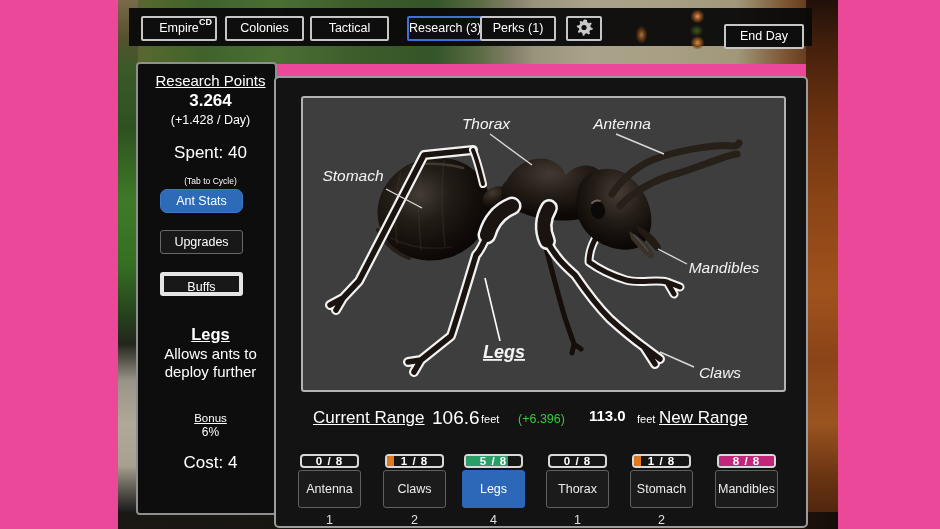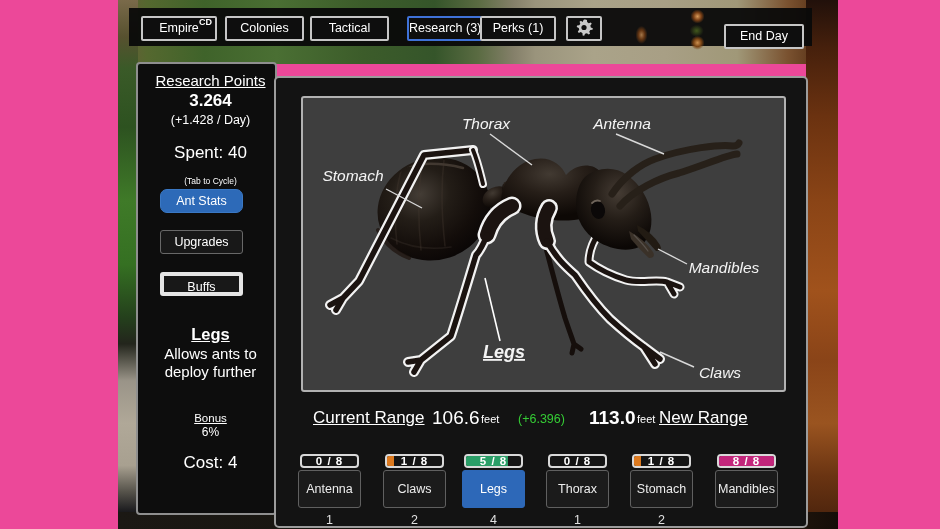--- a/index.html
+++ b/index.html
@@ -170,21 +170,21 @@
           <line x1="391" y1="269" x2="357" y2="254"></line>
           <line x1="197" y1="243" x2="182" y2="180" stroke="#fff" stroke-width="1.6"></line>
         </g>
       </svg>
     </div>
 
     <div class="rng" style="left:37px;top:330px;font-size:17px;text-decoration:underline;">Current Range</div>
     <div class="rng" style="left:156px;top:329px;font-size:19px;font-weight:normal;">106.6</div>
     <div class="rng" style="left:205px;top:335px;font-size:11px;">feet</div>
     <div class="rng" style="left:242px;top:334px;font-size:12.5px;color:#35cc35;">(+6.396)</div>
-    <div class="rng" style="left:313px;top:329px;font-size:19px;font-weight:bold;">113.0</div>
+    <div class="rng" style="left:313px;top:329px;font-size:15px;font-weight:bold;">113.0</div>
     <div class="rng" style="left:361px;top:335px;font-size:11px;">feet</div>
     <div class="rng" style="left:383px;top:330px;font-size:17px;text-decoration:underline;">New Range</div>
 
     <div class="pbar" style="left:24px;">
         <div class="ptext">0 / 8</div>
       </div>
     <div class="cbtn" style="left:22px;">Antenna</div>
     <div class="cnum" style="left:22px;">1</div>
 
     <div class="pbar" style="left:109px;">

